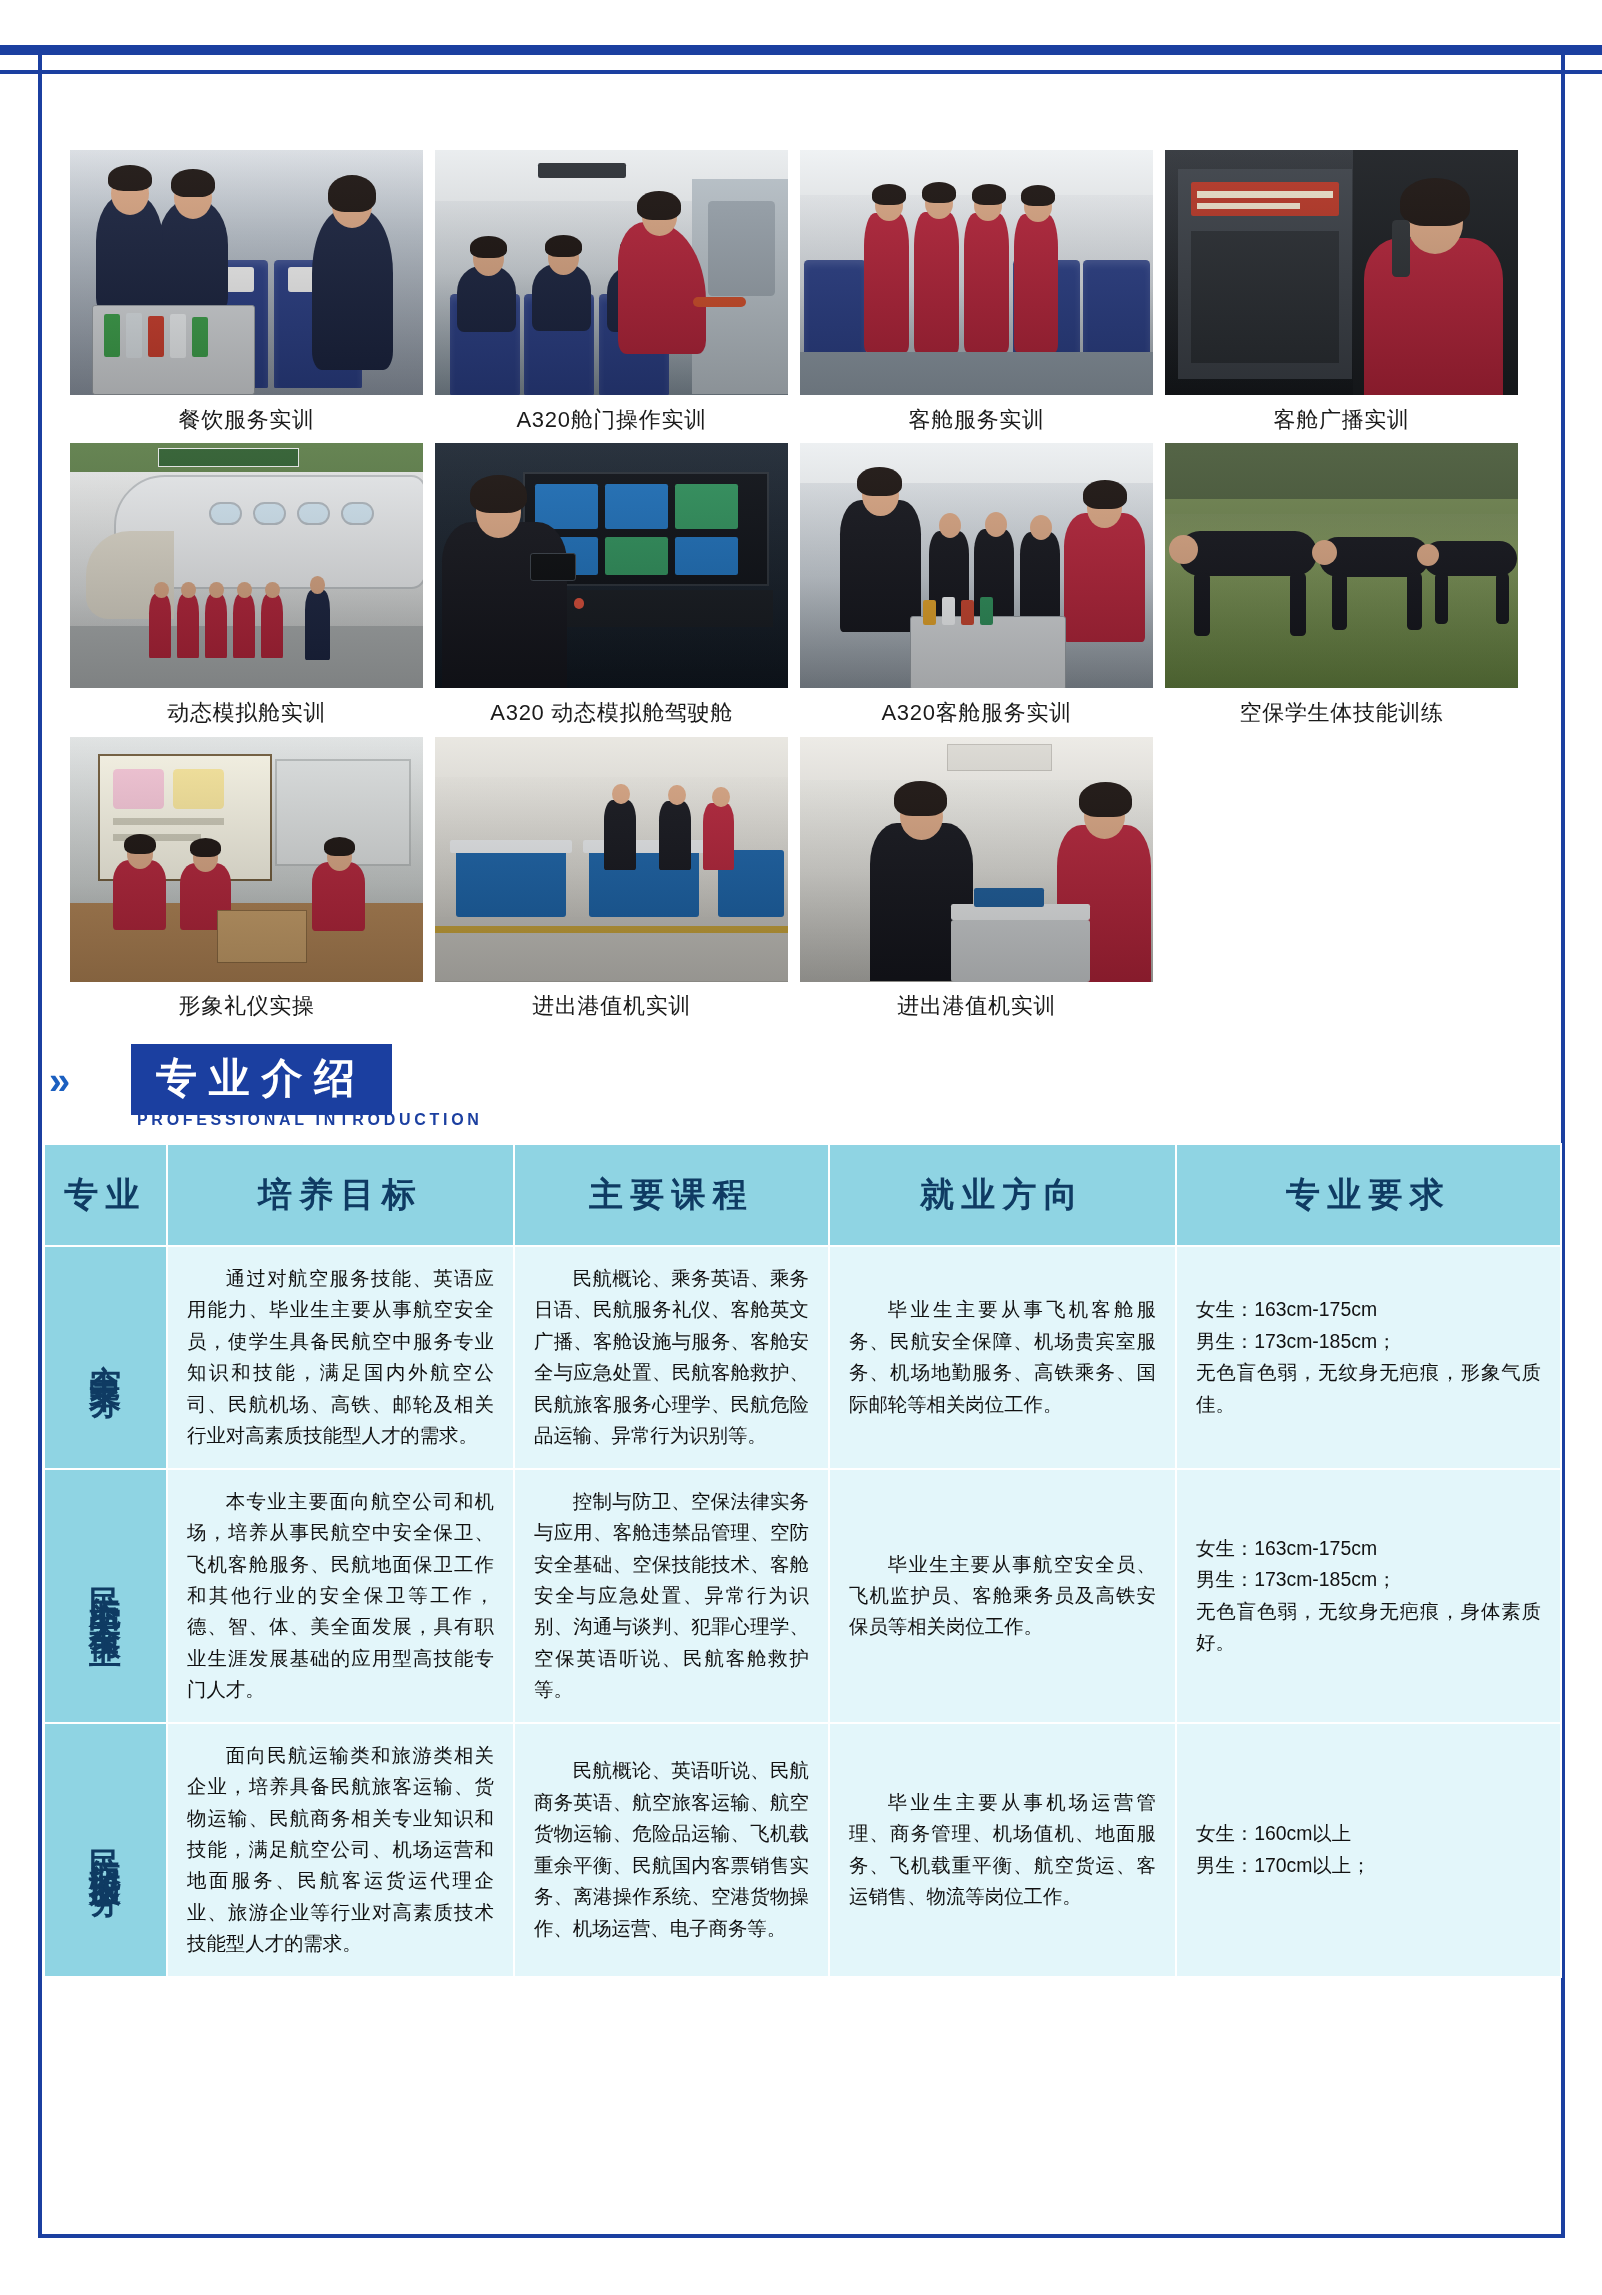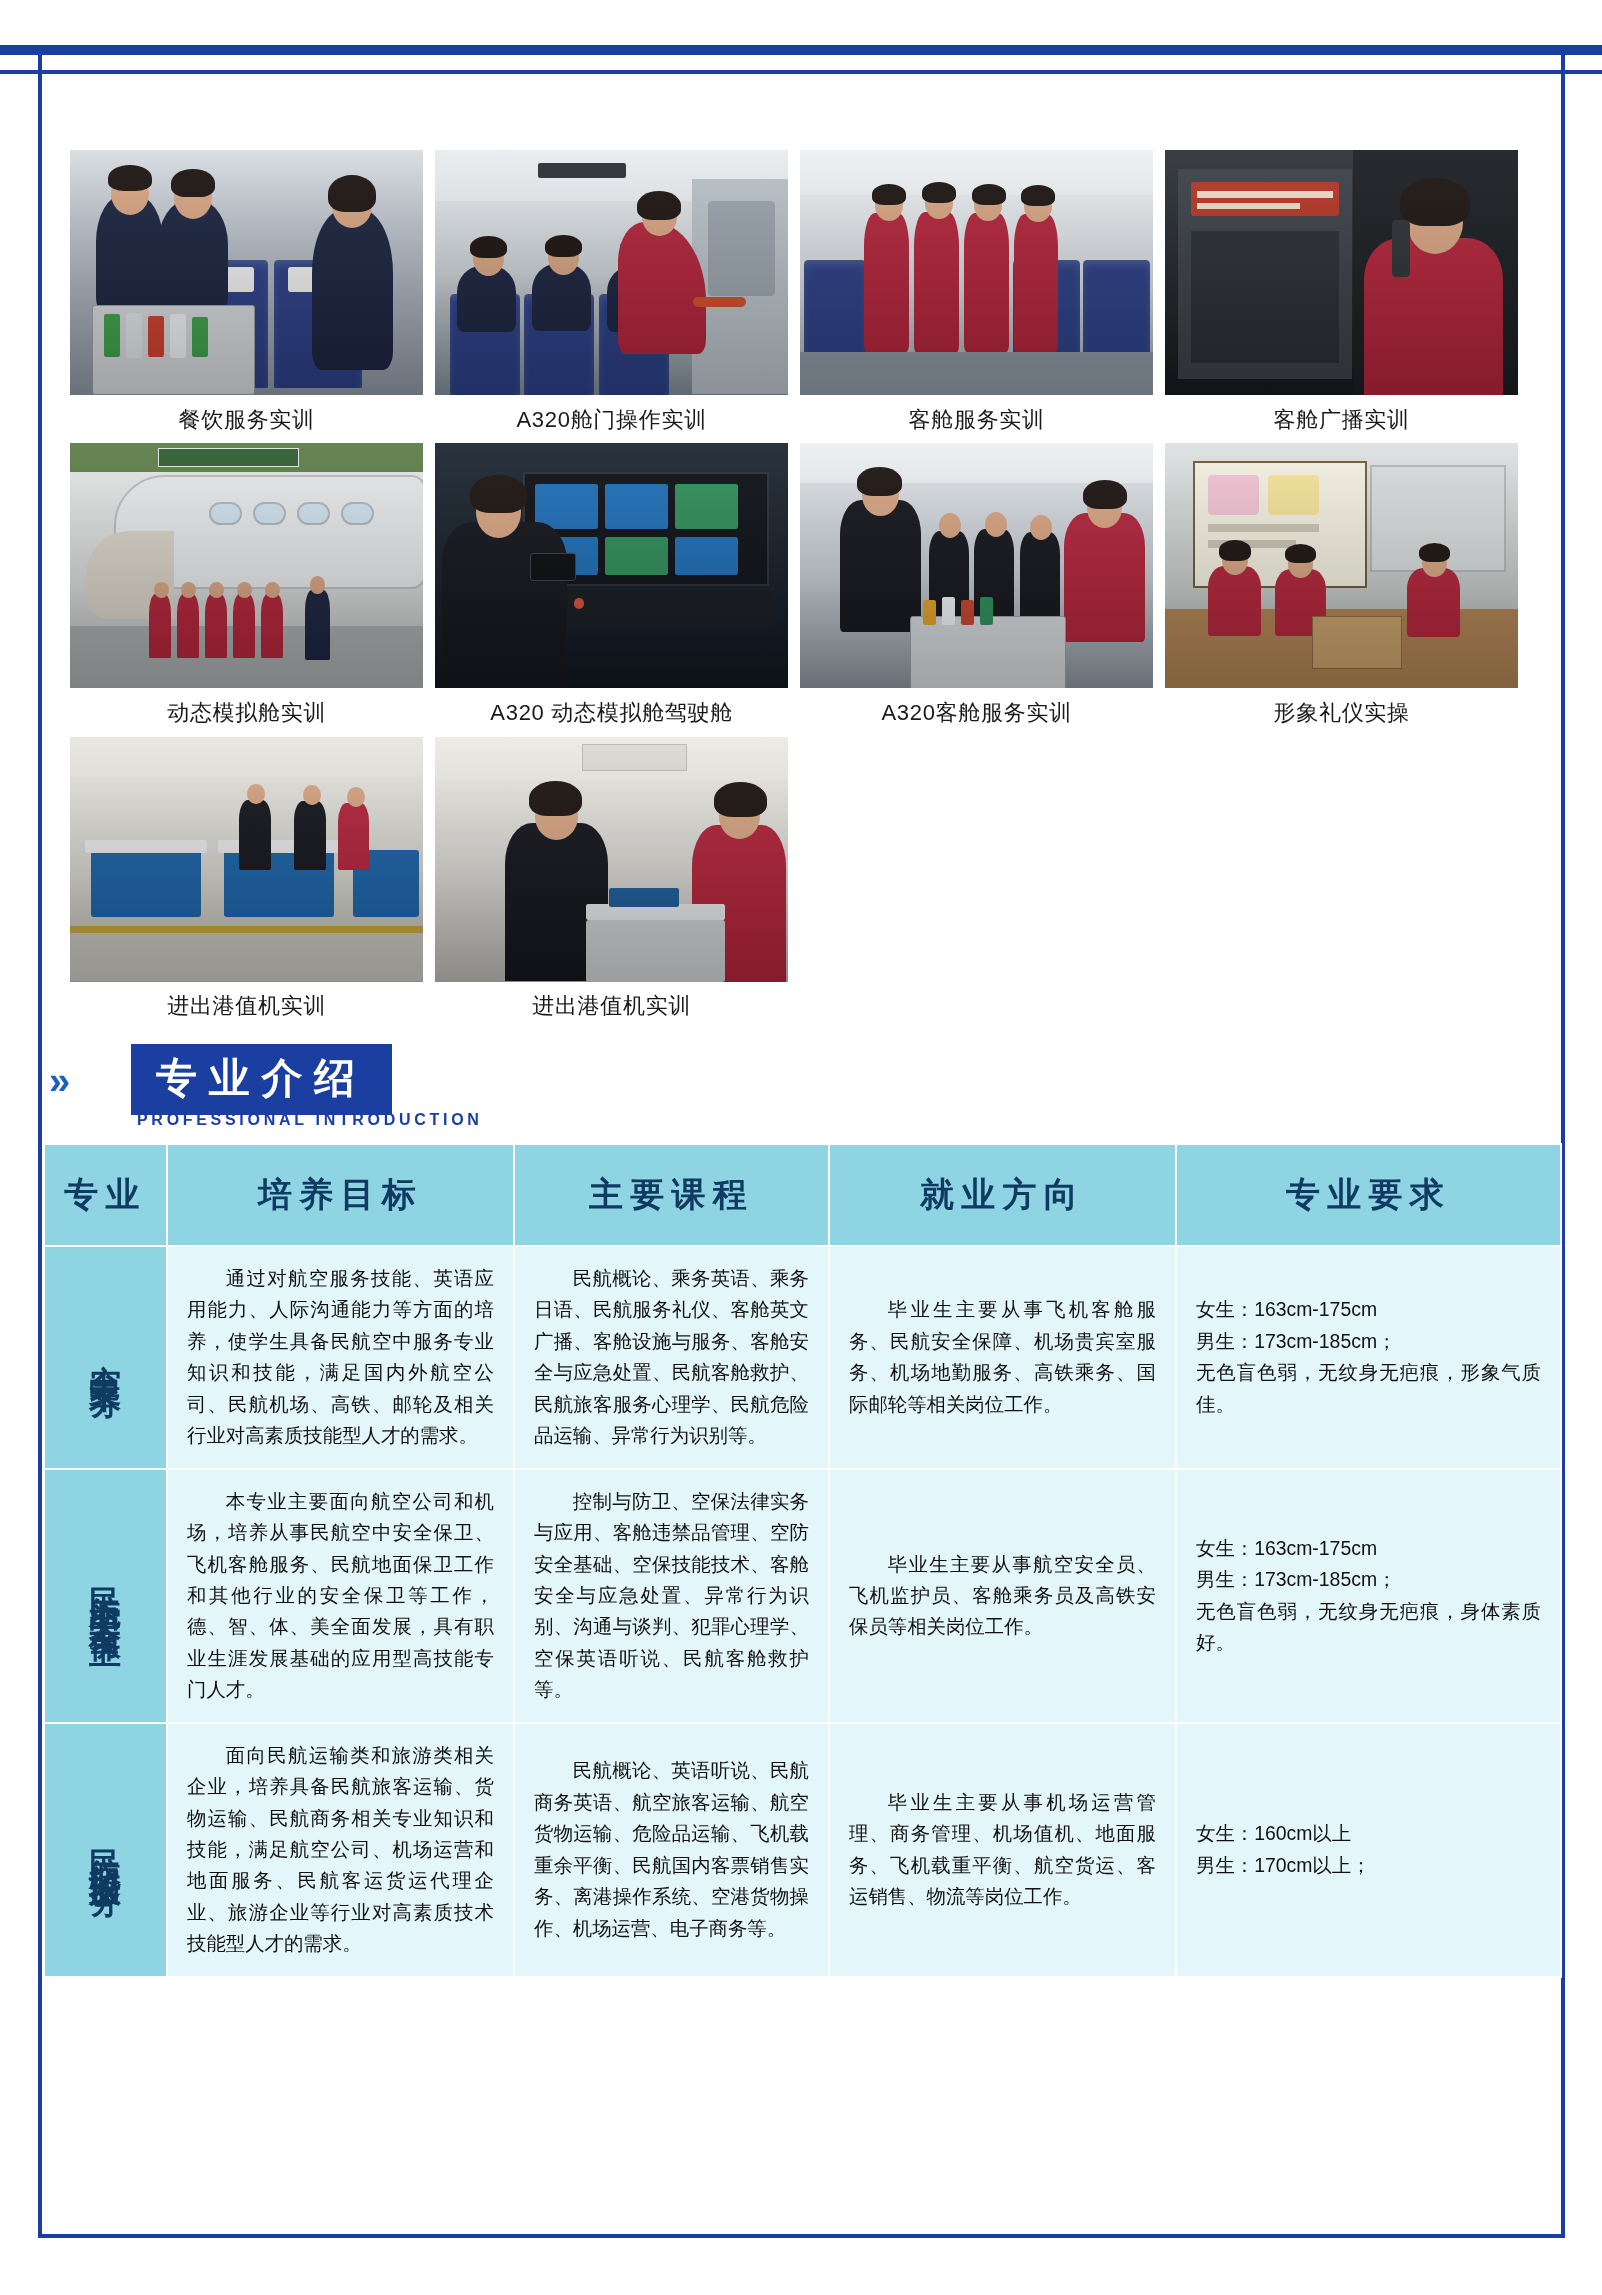--- a/index.html
+++ b/index.html
@@ -423,20 +423,41 @@
         <div class="trolley ph" style="left:110px;top:173px;width:154px;height:72px;"></div>
         <div class="ph" style="left:123px;top:157px;width:13px;height:25px;background:#e3a32a;border-radius:2.2px;"></div>
         <div class="ph" style="left:142px;top:154px;width:13px;height:28px;background:#f2f4f6;border-radius:2.2px;"></div>
         <div class="ph" style="left:161px;top:157px;width:13px;height:25px;background:#c8452f;border-radius:2.2px;"></div>
         <div class="ph" style="left:180px;top:154px;width:13px;height:28px;background:#2f8f5b;border-radius:2.2px;"></div>
         <div class="overlay-v"></div>
       </div>
       <div class="photo-caption">A320客舱服务实训</div>
     </div>
 
+    <div class="photo-cell">
+      <div class="photo-frame">
+        <div class="grass-bg"></div>
+        <div class="ph" style="left:0;top:0;width:353px;height:67px;background:#4a5b3b;"></div>
+        <div class="ph" style="left:0;top:56px;width:353px;height:14.7px;background:#6f8450;"></div>
+        <div class="person uniform-dark ph" style="left:13px;top:88px;width:139px;height:45px;border-radius:22px;"></div>
+        <div class="head ph" style="left:4.4px;top:92px;width:29px;height:29px;"></div>
+        <div class="ph" style="left:29px;top:130px;width:16px;height:63px;background:#15161d;border-radius:4.4px;"></div>
+        <div class="ph" style="left:125px;top:130px;width:16px;height:63px;background:#15161d;border-radius:4.4px;"></div>
+        <div class="person uniform-dark ph" style="left:154px;top:94px;width:110px;height:40px;border-radius:19px;"></div>
+        <div class="head ph" style="left:147px;top:97px;width:25px;height:25px;"></div>
+        <div class="ph" style="left:167px;top:130px;width:14.7px;height:57px;background:#15161d;border-radius:4.4px;"></div>
+        <div class="ph" style="left:242px;top:130px;width:14.7px;height:57px;background:#15161d;border-radius:4.4px;"></div>
+        <div class="person uniform-dark ph" style="left:258px;top:98px;width:94px;height:35px;border-radius:17.6px;"></div>
+        <div class="head ph" style="left:252px;top:101px;width:22px;height:22px;"></div>
+        <div class="ph" style="left:270px;top:130px;width:13px;height:51px;background:#15161d;border-radius:4.4px;"></div>
+        <div class="ph" style="left:331px;top:130px;width:13px;height:51px;background:#15161d;border-radius:4.4px;"></div>
+        <div class="overlay-v"></div>
+      </div>
+      <div class="photo-caption">空保学生体技能训练</div>
+    </div>
 
     <div class="photo-cell">
       <div class="photo-frame">
         <div class="room-bg" style="background:linear-gradient(180deg,#dfe2e2 0%,#c6cac9 60%,#a4a9a8 100%);"></div>
         <div class="ph" style="left:28px;top:17.6px;width:170px;height:123px;background:#f4f1e2;border:2.9px solid #6f5a3a;"></div>
         <div class="ph" style="left:43px;top:32px;width:51px;height:40px;background:#f2c3d4;border-radius:4.4px;"></div>
         <div class="ph" style="left:103px;top:32px;width:51px;height:40px;background:#f5e39a;border-radius:4.4px;"></div>
         <div class="ph" style="left:43px;top:81px;width:111px;height:7.3px;background:#c8c5b4;"></div>
         <div class="ph" style="left:43px;top:97px;width:88px;height:7.3px;background:#c8c5b4;"></div>
         <div class="ph" style="left:205px;top:22px;width:132px;height:103px;background:#d9dcdc;border:2.2px solid #b3b7b7;"></div>
@@ -526,21 +547,21 @@
           <th>就业方向</th>
           <th>专业要求</th>
         </tr>
       </thead>
       <tbody>
         <tr>
           <td class="major-name">
             <span class="vert">空中乘务</span>
           </td>
           <td class="cell indent">
-            <p>通过对航空服务技能、英语应用能力、人际沟通能力等方面的培养，使学生具备民航空中服务专业知识和技能，满足国内外航空公司、民航机场、高铁、邮轮及相关行业对高素质技能型人才的需求。</p>
+            <p>通过对航空服务技能、英语应用能力、毕业生主要从事航空安全员，使学生具备民航空中服务专业知识和技能，满足国内外航空公司、民航机场、高铁、邮轮及相关行业对高素质技能型人才的需求。</p>
           </td>
           <td class="cell indent">
             <p>民航概论、乘务英语、乘务日语、民航服务礼仪、客舱英文广播、客舱设施与服务、客舱安全与应急处置、民航客舱救护、民航旅客服务心理学、民航危险品运输、异常行为识别等。</p>
           </td>
           <td class="cell indent">
             <p>毕业生主要从事飞机客舱服务、民航安全保障、机场贵宾室服务、机场地勤服务、高铁乘务、国际邮轮等相关岗位工作。</p>
           </td>
           <td class="cell" style="white-space:pre-line;">女生：163cm-175cm
 男生：173cm-185cm；
 无色盲色弱，无纹身无疤痕，形象气质佳。</td>

